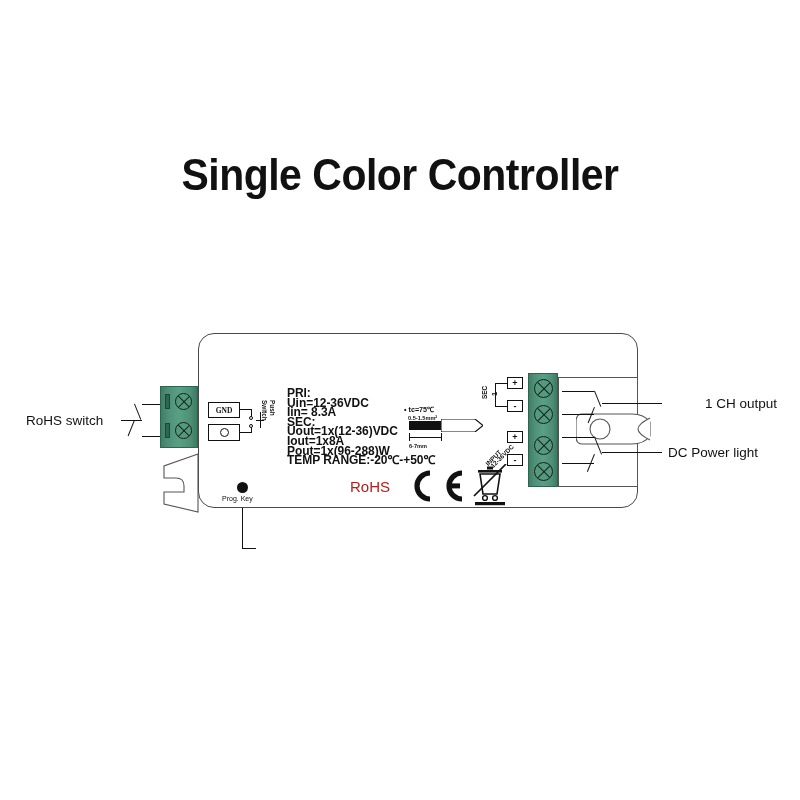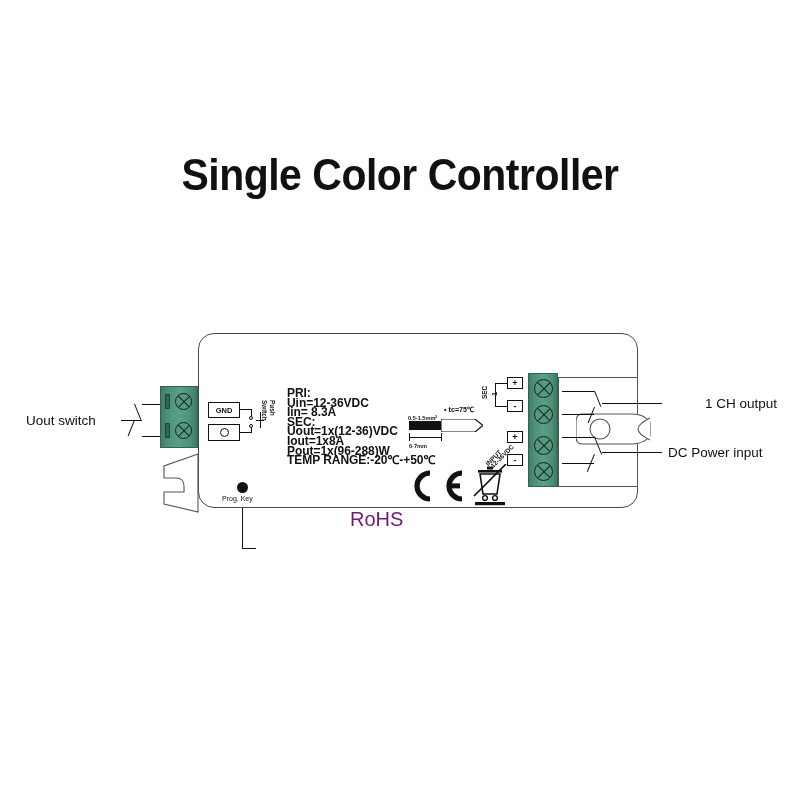--- a/index.html
+++ b/index.html
@@ -86,21 +86,21 @@
   }
 
   
   .ln{background:#111;position:absolute;}
   .hln{height:1.3px;}
   .vln{width:1.3px;}
   .boxo{
     position:absolute;border:1.2px solid #111;background:#fff;
     box-sizing:border-box;
     display:flex;align-items:center;justify-content:center;
-    font-size:7.5px;font-weight:bold;color:#111;
+    font-size:7.5px;font-weight:bold;color:#111;font-family:Liberation Serif, serif;
   }
   .pmbox{
     position:absolute;border:1.2px solid #111;background:#fff;
     box-sizing:border-box;
     display:flex;align-items:center;justify-content:center;
     font-size:9px;font-weight:bold;line-height:1;color:#111;
   }
   .dot-open{
     position:absolute;width:4px;height:4px;border:1.1px solid #111;
     border-radius:50%;background:#fff;box-sizing:border-box;
@@ -120,35 +120,35 @@
   #progkey-label{left:222px;top:495px;font-size:7px;color:#111;white-space:nowrap;}
 
   
   #caption{
     left:258px;top:538px;
     font-size:13.2px;line-height:19px;color:#111;
     white-space:pre;
   }
 
   
-  #rohs{left:350px;top:478px;font-size:20px;color:#701a75;font-weight:500;margin-top:30px;}
+  #rohs{left:350px;top:478px;font-size:15px;color:#b91c1c;font-weight:500;}
 
   
   #wirebar{
     left:409px;top:421px;width:33px;height:9px;background:#111;
   }
 </style>
 </head>
 <body>
 
 <div id="stage">
 
   <div id="title">Single Color Controller</div>
 
-  <div class="lbl" style="left:26px;top:413px;">Uout switch</div>
+  <div class="lbl" style="left:26px;top:413px;">RoHS switch</div>
 
   <div class="ln hln" style="left:121px;top:420px;width:21px;"></div>
   <div class="ln hln" style="left:142px;top:404px;width:33px;transform:rotate(0deg);"></div>
   <div class="ln hln" style="left:142px;top:436px;width:33px;"></div>
   <div class="ln" style="left:134px;top:404px;width:1.3px;height:17px;transform:rotate(-22deg);transform-origin:top left;"></div>
   <div class="ln" style="left:134px;top:420px;width:1.3px;height:17px;transform:rotate(22deg);transform-origin:top left;"></div>
 
   <div class="green-block" style="left:160px;top:386px;width:38px;height:62px;">
     <div class="slot" style="left:4px;top:7px;width:4.5px;height:15px;"></div>
     <div class="slot" style="left:4px;top:36px;width:4.5px;height:15px;"></div>
@@ -189,21 +189,21 @@
 
   <div id="spec">PRI:
 Uin=12-36VDC
 Iin= 8.3A
 SEC:
 Uout=1x(12-36)VDC
 Iout=1x8A
 Pout=1x(96-288)W
 TEMP RANGE:-20℃-+50℃</div>
 
-  <div class="lbl-sm" style="left:404px;top:404px;margin-left:40px;">• tc=75℃</div>
+  <div class="lbl-sm" style="left:404px;top:404px;">• tc=75℃</div>
   <div class="lbl-xs" style="left:408px;top:415px;">0.5-1.5mm²</div>
   <div id="wirebar"></div>
   <svg style="left:441px;top:419px;width:42px;height:13px;" viewBox="0 0 42 13">
     <path d="M0 0 L34 0 L42 6.5 L34 13 L0 13 Z" fill="#ffffff" stroke="#111" stroke-width="1.1"></path>
   </svg>
 
   <div class="ln hln" style="left:409px;top:437px;width:33px;"></div>
   <div class="ln vln" style="left:409px;top:433px;height:8px;"></div>
   <div class="ln vln" style="left:441px;top:433px;height:8px;"></div>
   <div class="lbl-xs" style="left:409px;top:443px;">6-7mm</div>
@@ -252,20 +252,20 @@
   <div class="ln" style="left:594px;top:391px;width:1.3px;height:17px;transform:rotate(-22deg);transform-origin:top left;"></div>
   <div class="ln" style="left:594px;top:407px;width:1.3px;height:17px;transform:rotate(22deg);transform-origin:top left;"></div>
   <div class="ln hln" style="left:602px;top:403px;width:60px;"></div>
   <div class="lbl" style="left:668px;top:396px;margin-left:37px;">1 CH output</div>
 
   <div class="ln hln" style="left:562px;top:437px;width:32px;"></div>
   <div class="ln hln" style="left:562px;top:463px;width:32px;"></div>
   <div class="ln" style="left:594px;top:437px;width:1.3px;height:19px;transform:rotate(-22deg);transform-origin:top left;"></div>
   <div class="ln" style="left:594px;top:454px;width:1.3px;height:19px;transform:rotate(22deg);transform-origin:top left;"></div>
   <div class="ln hln" style="left:602px;top:452px;width:60px;"></div>
-  <div class="lbl" style="left:668px;top:445px;">DC Power input</div>
+  <div class="lbl" style="left:668px;top:445px;">DC Power light</div>
 
   <div id="progkey-dot"></div>
   <div id="progkey-label">Prog. Key</div>
   <div class="ln vln" style="left:242px;top:508px;height:40px;"></div>
   <div class="ln hln" style="left:242px;top:548px;width:14px;"></div>
 
 </div>
 
 </body></html>

